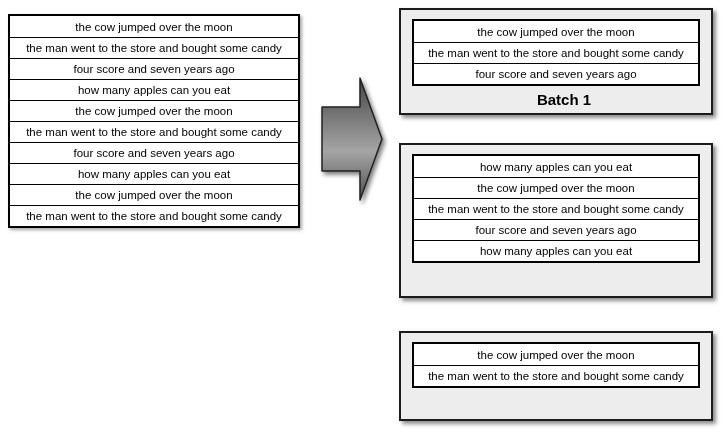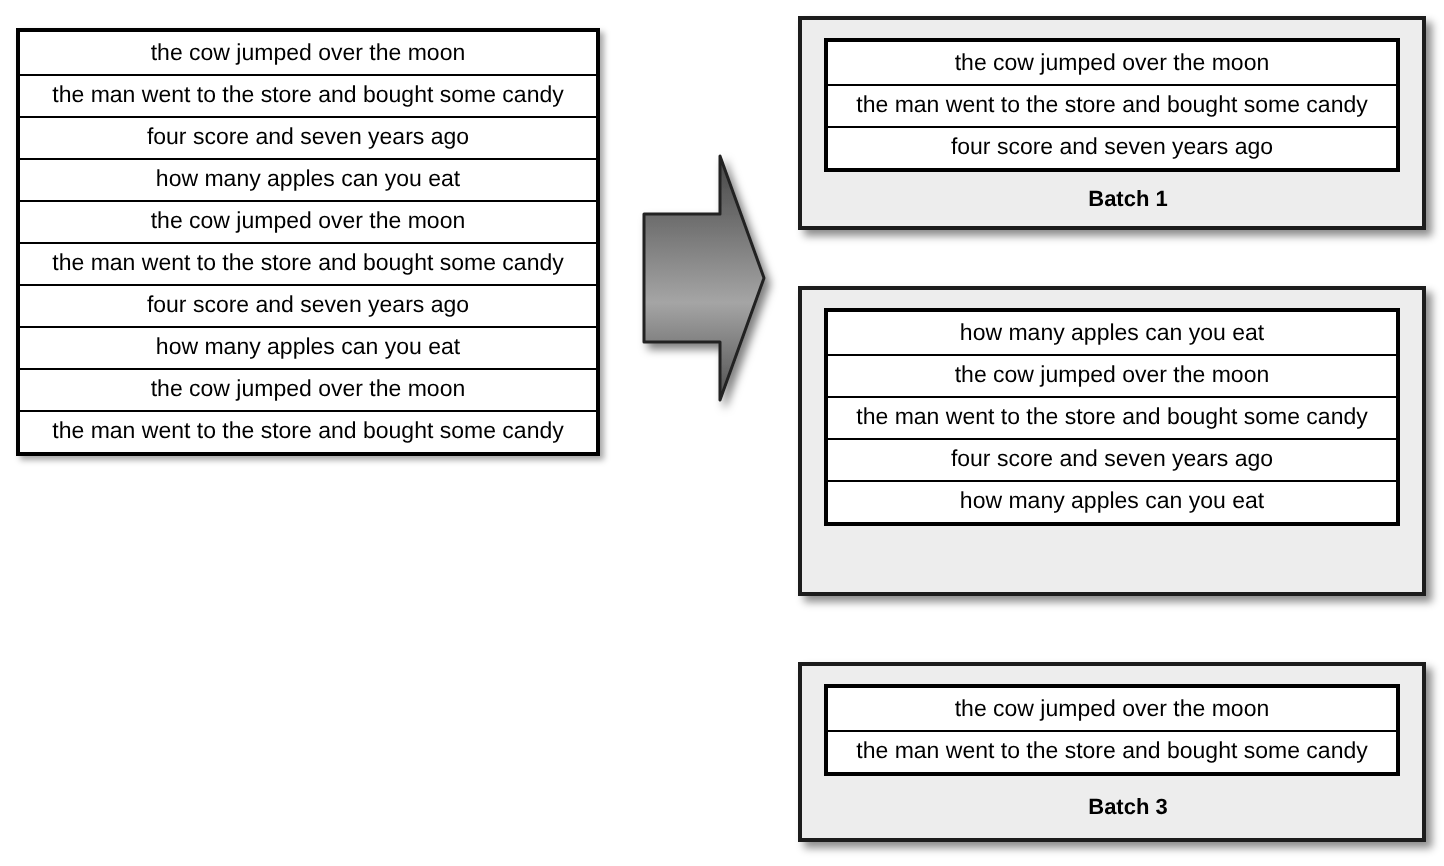--- a/index.html
+++ b/index.html
@@ -54,21 +54,21 @@
     display: flex; align-items: center; justify-content: center;
     font-size: 11.5px;
     background: #fff;
     white-space: nowrap;
   }
   .inner-table .row + .row { border-top: 1px solid #000; }
 
   .batch-label {
     flex: 1;
     display: flex; align-items: center; justify-content: center;
-    font-size: 11px; font-weight: bold; padding-left: 16px;
+    font-size: 15px; font-weight: bold; padding-left: 16px;
   }
 </style>
 </head>
 <body>
 
 <div class="canvas">
 
   <div class="src-table">
 
       <div class="row">the cow jumped over the moon</div>
@@ -135,16 +135,15 @@
       </div>
   </div>
 
   <div class="batch-box batch-3">
     <div class="inner-table">
 
         <div class="row">the cow jumped over the moon</div>
 
         <div class="row">the man went to the store and bought some candy</div>
       </div>
-    <div class="batch-label">Batch 3</div>
   </div>
 
 </div>
 
 </body></html>

